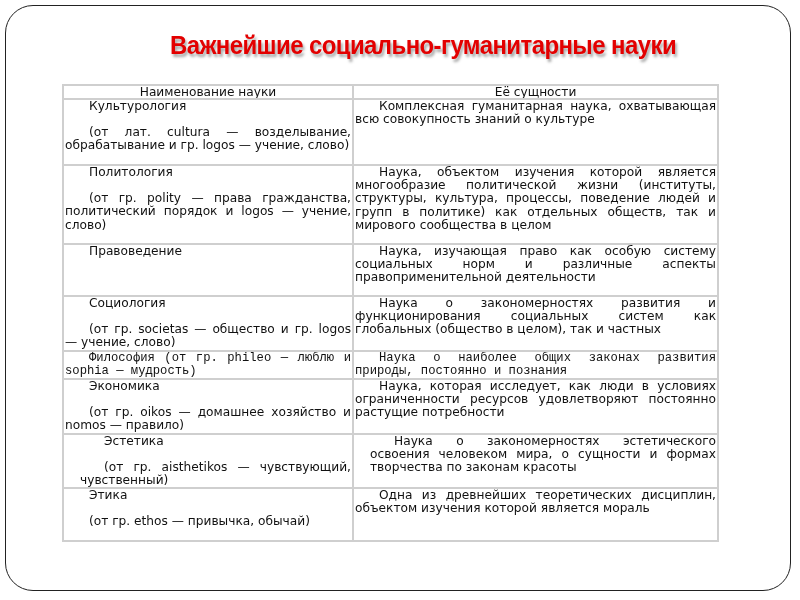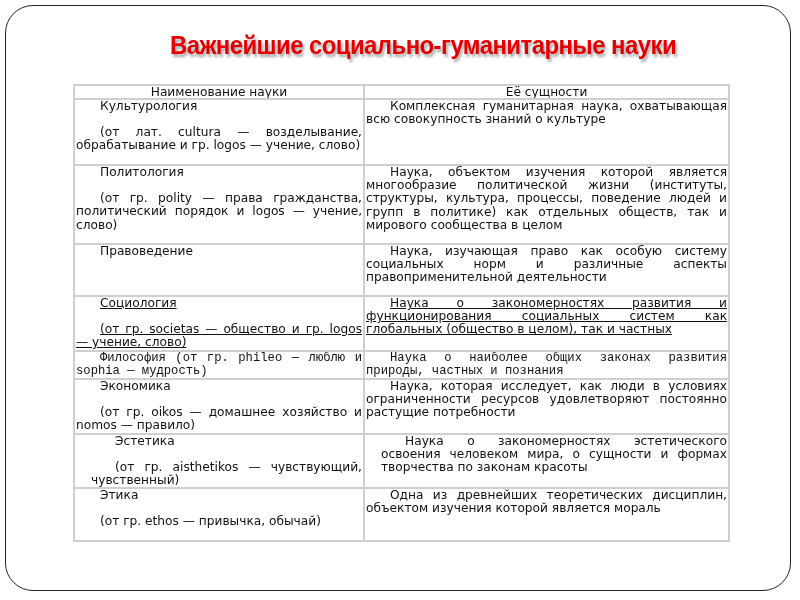--- a/index.html
+++ b/index.html
@@ -36,21 +36,21 @@
       font-size: 26px;
       letter-spacing: -0.6px;
       color: #e30000;
       text-shadow: 2px 3px 3px rgba(0,0,0,0.35);
       transform: scaleX(0.92);
       transform-origin: center;
       white-space: nowrap;
     }
     .sciences-table {
       position: absolute;
-      left: 73px;
+      left: 62px;
       top: 84px;
       width: 655px;
       border-collapse: collapse;
       table-layout: fixed;
       font-family: "DejaVu Sans", sans-serif;
       font-size: 12.2px;
       line-height: 13.2px;
       color: #111111;
     }
     .sciences-table col.c1 { width: 290px; }
@@ -86,21 +86,21 @@
     }
     .desc {
       display: block;
       text-indent: 24px;
       text-align: justify;
     }
     .row-0 td { height: 27px; }
     .row-1 td { height: 64px; }
     .row-2 td { height: 77px; }
     .row-3 td { height: 50px; margin-top: 44px; }
-    .row-4 td { height: 52px; text-decoration: underline; }
+    .row-4 td { height: 52px; }
     .row-5 td { height: 24px; font-family: Liberation Mono, monospace; }
     .row-6 td { height: 52px; }
     .row-7 td { height: 51px; padding-left: 16px; }
     .row-8 td { height: 51px; }
   </style>
 </head>
 <body>
 
 <div class="slide-frame"></div>
 
@@ -154,21 +154,21 @@
       </td>
       <td>
         <span class="desc">Наука о закономерностях развития и функционирования социальных систем как глобальных (общество в целом), так и частных</span>
       </td>
     </tr>
     <tr class="row-5">
       <td>
         <span class="etym-line">Философия (от гр. phileo — люблю и sophia — мудрость)</span>
       </td>
       <td>
-        <span class="desc">Наука о наиболее общих законах развития природы, частных и познания</span>
+        <span class="desc">Наука о наиболее общих законах развития природы, постоянно и познания</span>
       </td>
     </tr>
     <tr class="row-6">
       <td>
         <span class="name-line">Экономика</span>
         <span class="spacer"></span>
         <span class="etym-line">(от гр. oikos — домашнее хозяйство и nomos — правило)</span>
       </td>
       <td>
         <span class="desc">Наука, которая исследует, как люди в условиях ограниченности ресурсов удовлетворяют постоянно растущие потребности</span>

